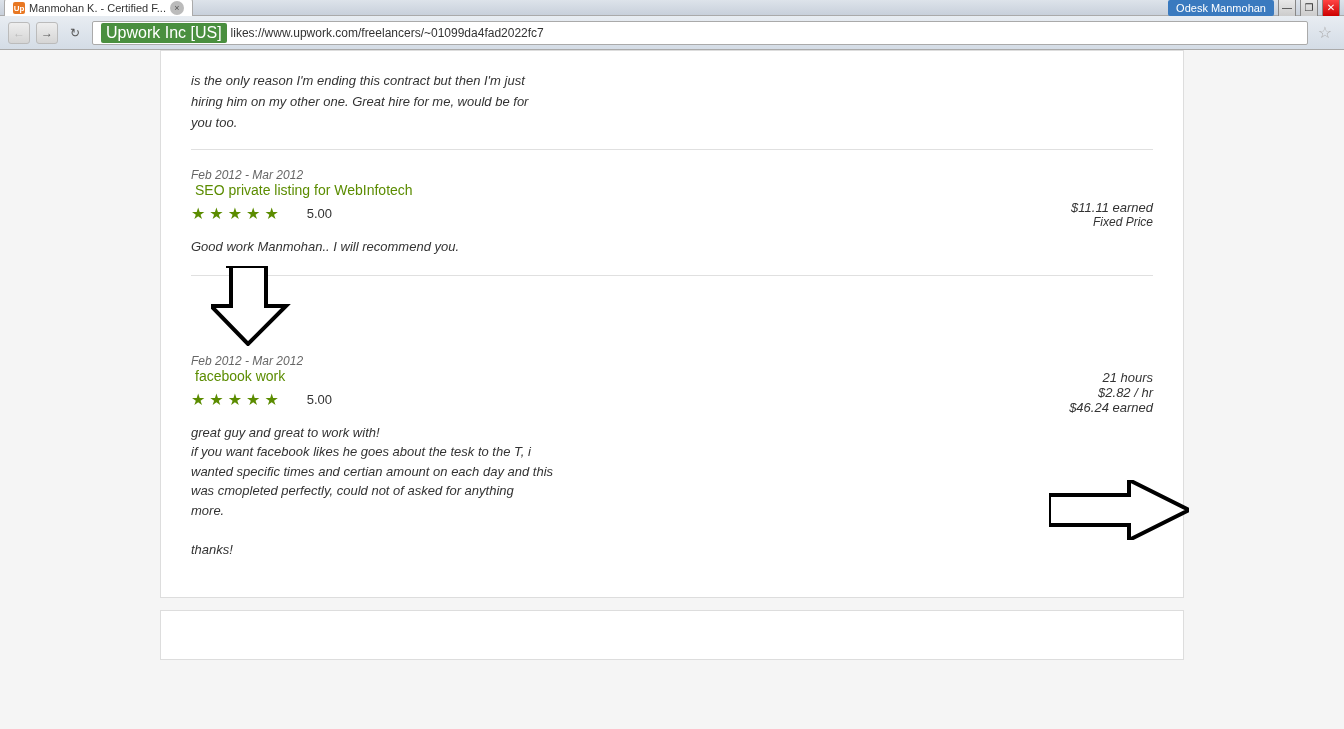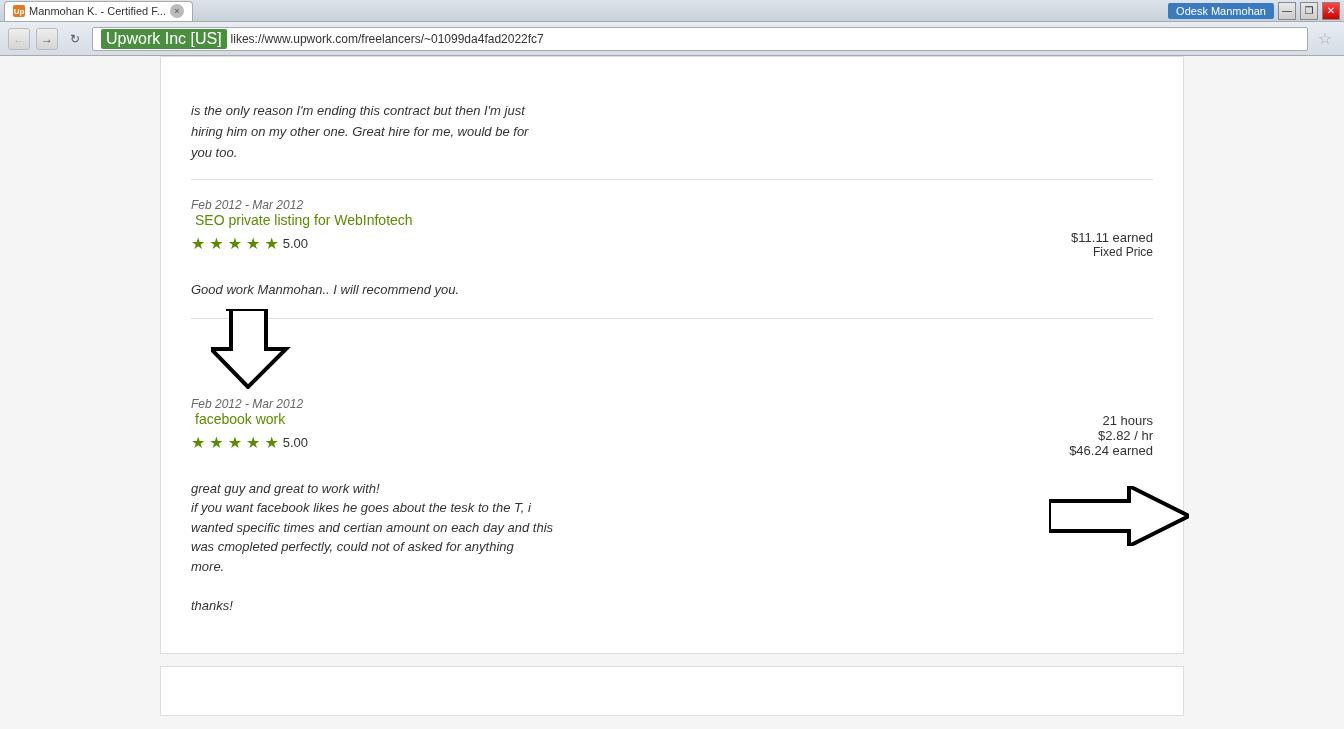--- a/index.html
+++ b/index.html
@@ -4,21 +4,21 @@
   <style>
     * { margin: 0; padding: 0; box-sizing: border-box; }
     body { font-family: Arial, sans-serif; background: #f1f1f1; font-size: 13px; color: #333; }
 
     
     .browser-frame { width: 1344px; min-height: 729px; display: flex; flex-direction: column; }
 
     
     .title-bar {
       background: linear-gradient(to bottom, #dde3ea, #c8d0db);
-      height: 22px;
+      height: 16px;
       display: flex;
       align-items: center;
       justify-content: space-between;
       padding: 0 4px;
       border-bottom: 1px solid #aaa;
     }
     .title-bar-left { display: flex; align-items: center; gap: 4px; }
     .tab {
       background: #fff;
       border: 1px solid #aaa;
@@ -145,57 +145,56 @@
     }
     .review-item:last-child { border-bottom: none; }
 
     .review-header {
       display: flex;
       justify-content: space-between;
       align-items: flex-end;
       margin-bottom: 8px;
     }
     .review-date { color: #666; font-size: 12px; font-style: italic; }
-    .review-earnings { text-align: right; color: #333; font-size: 13px; }
+    .review-earnings { text-align: right; color: #333; font-size: 13px; font-style: italic; }
     .review-earnings .amount { color: #333; }
     .review-type { color: #333; font-size: 12px; }
 
     .review-title {
       color: #5b8c00;
       font-size: 14px;
       margin: 6px 4px;
       cursor: pointer;
       text-decoration: none;
     }
 
     .stars { display: flex; align-items: center; gap: 4px; margin: 6px 0; }
     .star { color: #5b8c00; font-size: 16px; }
-    .star-score { color: #333; font-size: 13px; }
+    .star-score { color: #333; font-size: 13px; margin-left: 24px; }
 
     .review-text {
       font-style: italic;
       color: #333;
       font-size: 13px;
       line-height: 1.5;
-      margin-top: 21px;
+      margin-top: 8px;
     }
 
     .content-wrapper {
       position: relative;
     }
 
     .intro-text {
       font-style: italic;
       color: #333;
       font-size: 13px;
       line-height: 1.6;
       padding-bottom: 16px;
       border-bottom: 1px solid #e0e0e0;
       margin-bottom: 0;
-      margin-top: 24px;
     }
 
     .bottom-card {
       background: white;
       margin: 12px 160px 0;
       padding: 14px 30px;
       border: 1px solid #ddd;
       height: 50px;
     }
   </style>

